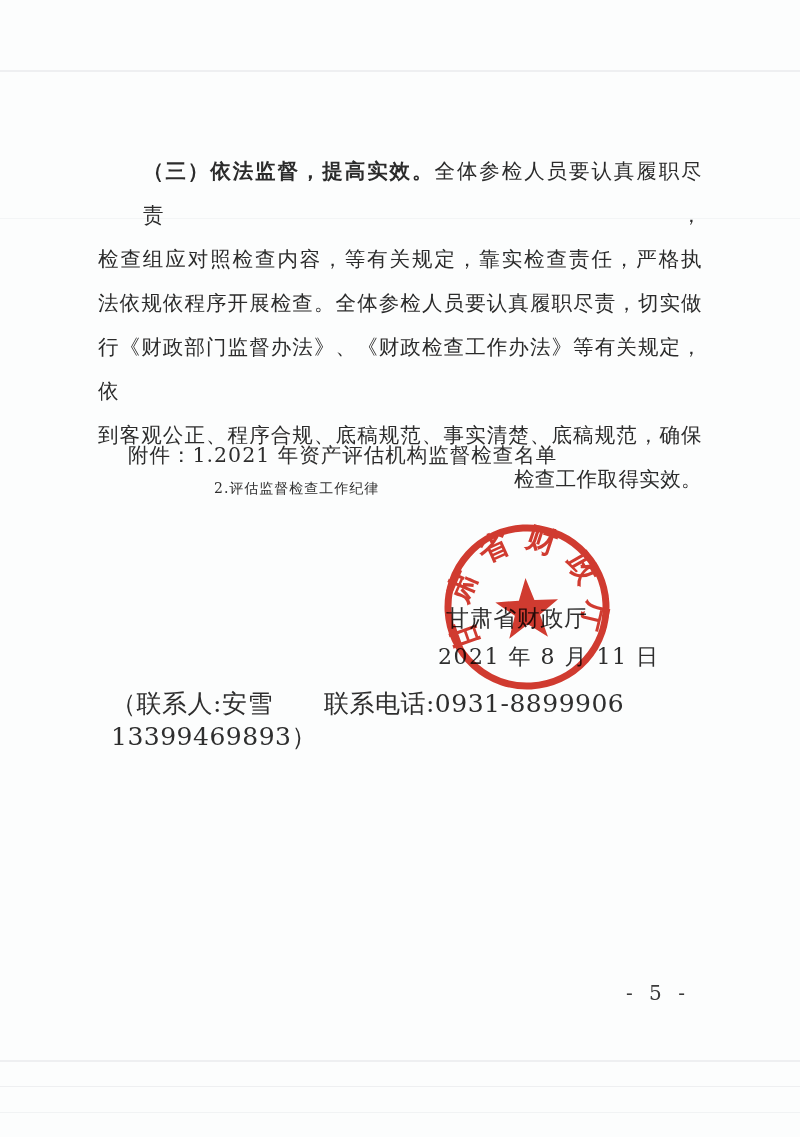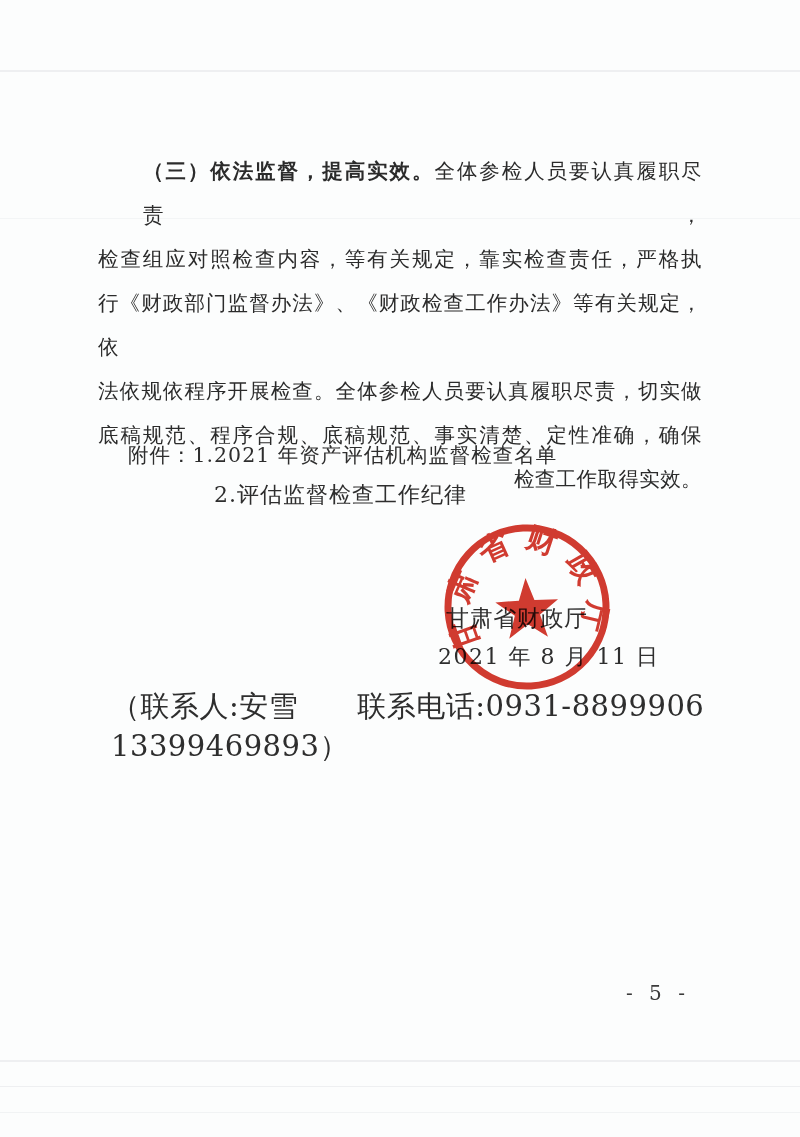--- a/index.html
+++ b/index.html
@@ -39,26 +39,26 @@
   .jline {
     text-align: justify;
     text-align-last: justify;
     text-justify: inter-character;
   }
   .jline.first { padding-left: 45px; }
   .lastline { text-align: right; }
   .lead-bold { font-weight: bold; font-family: Liberation Sans, sans-serif; }
 
   .att-line1 { position: absolute; left: 128px; top: 441px; font-size: 20.5px; letter-spacing: 1px; }
-  .att-line2 { position: absolute; left: 214px; top: 480px; font-size: 22px; letter-spacing: 1px; }
+  .att-line2 { position: absolute; left: 214px; top: 480px; font-size: 14px; letter-spacing: 1px; }
 
   .sig-org  { position: absolute; left: 446px; top: 603px; font-size: 23px; letter-spacing: 0.6px; }
   .sig-date { position: absolute; left: 438px; top: 642px; font-size: 22px; letter-spacing: 1.5px; }
 
-  .contact-line { position: absolute; left: 111px; top: 687px; font-size: 29px; letter-spacing: 0.5px; }
+  .contact-line { position: absolute; left: 111px; top: 687px; font-size: 25px; letter-spacing: 0.5px; }
 
   .page-number {
     position: absolute; left: 626px; top: 981px;
     font-size: 20px; letter-spacing: 5px; color: #3a3a3a;
   }
 
   .seal {
     position: absolute; left: 441px; top: 521px;
     width: 172px; height: 172px;
     mix-blend-mode: multiply;
@@ -80,23 +80,23 @@
 
   <div class="scanline l1"></div>
   <div class="scanline l2"></div>
   <div class="scanline l3"></div>
   <div class="scanline l4"></div>
   <div class="scanline l5"></div>
 
   <div class="body-text">
     <div class="jline first"><span class="lead-bold">（三）依法监督，提高实效。</span><span>全体参检人员要认真履职尽责，</span></div>
     <div class="jline">检查组应对照检查内容，等有关规定，靠实检查责任，严格执</div>
+    <div class="jline">法依规依程序开展检查。全体参检人员要认真履职尽责，切实做</div>
     <div class="jline">行《财政部门监督办法》、《财政检查工作办法》等有关规定，依</div>
-    <div class="jline">法依规依程序开展检查。全体参检人员要认真履职尽责，切实做</div>
-    <div class="jline">底稿规范、程序合规、底稿规范、事实清楚、定性准确，确保</div>
+    <div class="jline">到客观公正、程序合规、底稿规范、事实清楚、底稿规范，确保</div>
     <div class="lastline">检查工作取得实效。</div>
   </div>
 
   <div class="att-line1"><span>附件：</span><span>1.2021 年资产评估机构监督检查名单</span></div>
   <div class="att-line2">2.评估监督检查工作纪律</div>
 
   <div class="sig-org">甘肃省财政厅</div>
   <div class="sig-date">2021 年 8 月 11 日</div>
 
   <div class="contact-line">（联系人:安雪　　联系电话:0931-8899906  13399469893）</div>

